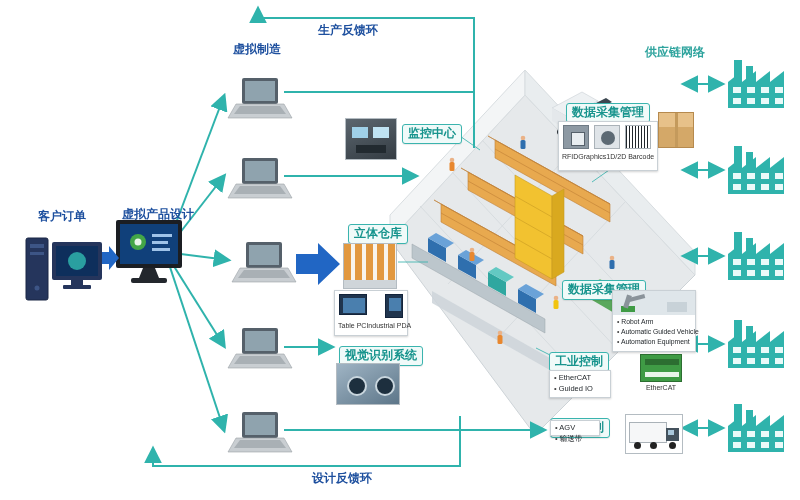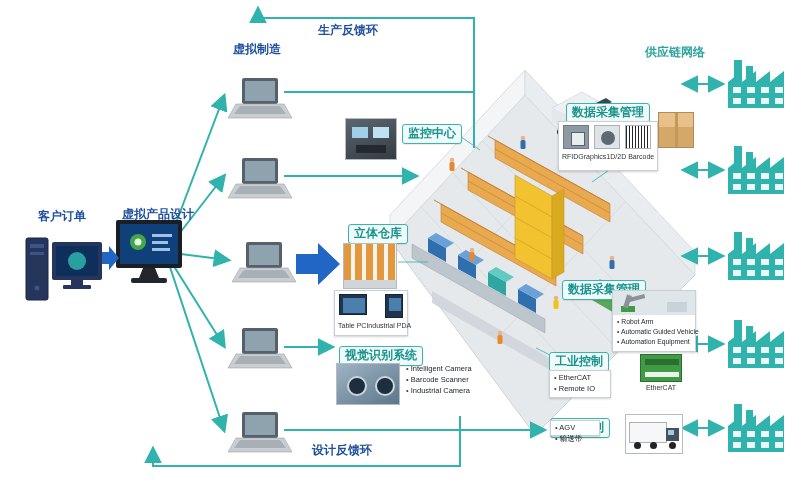--- a/index.html
+++ b/index.html
@@ -198,21 +198,21 @@
     <use href="#factory" transform="translate(728,404)"></use>
 
     <polygon points="102,252 109,252 109,246 119,258 109,270 109,264 102,264" fill="#2166c4"></polygon>
     <polygon points="296,254 318,254 318,243 340,264 318,285 318,274 296,274" fill="#2166c4"></polygon>
   </svg>
 
   <div class="lbl" style="left:38px;top:208px">客户订单</div>
   <div class="lbl" style="left:122px;top:206px">虚拟产品设计</div>
   <div class="lbl" style="left:233px;top:41px">虚拟制造</div>
   <div class="lbl" style="left:318px;top:22px">生产反馈环</div>
-  <div class="lbl" style="left:312px;top:442px">设计反馈环</div>
+  <div class="lbl" style="left:312px;top:470px">设计反馈环</div>
   <div class="lbl teal" style="left:645px;top:44px">供应链网络</div>
 
   <div class="thumb" style="left:345px;top:118px;width:52px;height:42px;background:linear-gradient(160deg,#5c666f,#343c43)">
     <div style="position:absolute;left:6px;top:8px;width:16px;height:11px;background:#9fd0e8"></div>
     <div style="position:absolute;left:27px;top:8px;width:16px;height:11px;background:#bfe2f2"></div>
     <div style="position:absolute;left:10px;top:26px;width:30px;height:8px;background:#222a30"></div>
   </div>
   <div class="pill" style="left:402px;top:124px">监控中心</div>
 
   <div class="pill" style="left:566px;top:103px">数据采集管理</div>
@@ -268,38 +268,33 @@
       <div>Robot Arm</div>
       <div>Automatic Guided Vehicle</div>
       <div>Automation Equipment</div>
     </div>
   </div>
 
   <div class="pill" style="left:549px;top:352px">工业控制</div>
   <div class="wbox" style="left:549px;top:370px;width:62px;height:28px">
     <div class="bullets" style="padding:2px 4px">
       <div>EtherCAT</div>
-      <div>Remote IO</div>
+      <div>Guided IO</div>
     </div>
   </div>
   <div class="thumb" style="left:640px;top:354px;width:42px;height:28px;background:#3f9b45;border-color:#2c6e31">
     <div style="position:absolute;left:4px;top:4px;width:34px;height:6px;background:#2c6e31"></div>
     <div style="position:absolute;left:4px;bottom:4px;width:34px;height:5px;background:#e9f5ea"></div>
   </div>
   <div class="cap" style="position:absolute;left:640px;top:384px;width:42px;text-align:center">EtherCAT</div>
 
   <div class="pill" style="left:339px;top:346px">视觉识别系统</div>
   <div class="thumb" style="left:336px;top:363px;width:64px;height:42px;background:linear-gradient(150deg,#9fb4c4,#5d7689)">
     <div style="position:absolute;left:10px;top:12px;width:16px;height:16px;border-radius:50%;background:#1d2f3e;border:2px solid #c9d6de"></div>
     <div style="position:absolute;left:38px;top:12px;width:16px;height:16px;border-radius:50%;background:#1d2f3e;border:2px solid #c9d6de"></div>
-  </div>
-  <div class="bullets" style="position:absolute;left:406px;top:364px">
-    <div>Intelligent Camera</div>
-    <div>Barcode Scanner</div>
-    <div>Industrial Camera</div>
   </div>
 
   <div class="pill" style="left:550px;top:418px">工业控制</div>
   <div class="wbox" style="left:550px;top:420px;width:50px;height:16px">
     <div class="bullets" style="padding:2px 4px">
       <div>AGV</div>
       <div>输送带</div>
     </div>
   </div>
   <div class="thumb" style="left:625px;top:414px;width:58px;height:40px;background:#fff">

